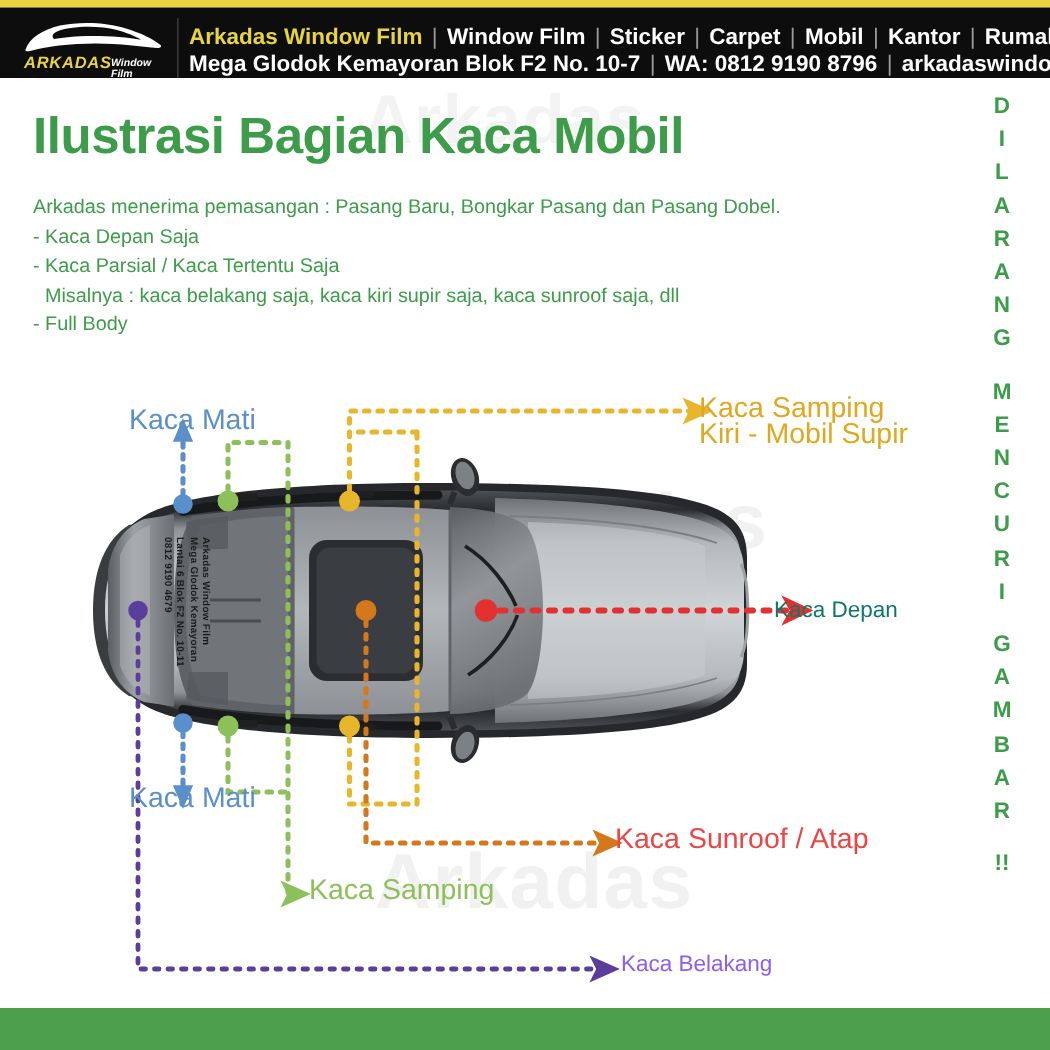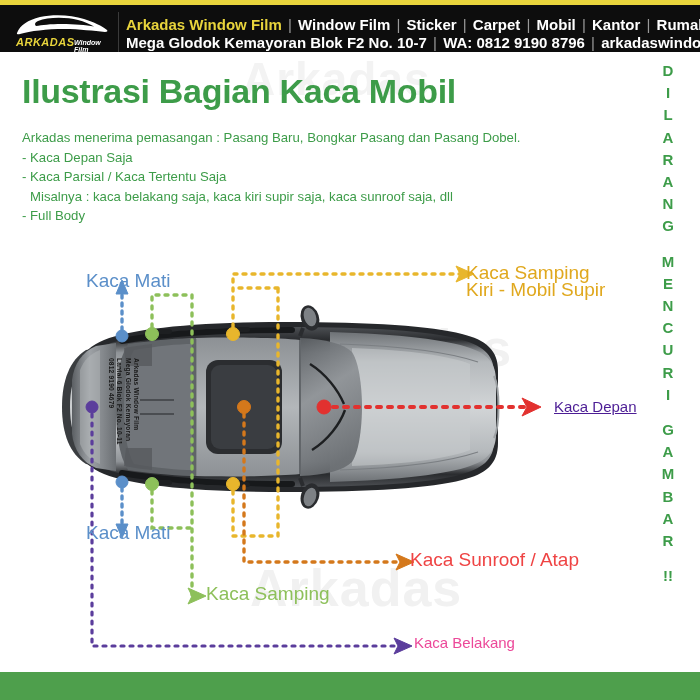--- a/index.html
+++ b/index.html
@@ -148,24 +148,24 @@
   .lbl {
     position: absolute;
     font-size: 19px;
     line-height: 17px;
     white-space: nowrap;
     font-weight: normal;
   }
   #lbl-kaca-mati-top   { left: 86px;  top: 272px; color: #5b8fc9; }
   #lbl-kaca-mati-bot   { left: 86px;  top: 524px; color: #5b8fc9; }
   #lbl-samping-supir   { left: 466px; top: 264px; color: #e0a81e; }
-  #lbl-kaca-depan      { left: 554px; top: 398px; color: #4c1d95; font-size: 15px; text-decoration: underline; }
+  #lbl-kaca-depan      { left: 516px; top: 398px; color: #0f766e; font-size: 15px; }
   #lbl-sunroof         { left: 410px; top: 551px; color: #ef4444; }
   #lbl-samping-penumpang { left: 206px; top: 585px; color: #8dc05a; }
-  #lbl-kaca-belakang   { left: 414px; top: 634px; color: #ec4899; font-size: 15px; }
+  #lbl-kaca-belakang   { left: 414px; top: 634px; color: #8b5cf6; font-size: 15px; }
 
   
   #car-stamp {
     position: absolute;
     left: 140px; top: 358px;
     width: 118px;
     transform: rotate(90deg);
     transform-origin: 0 0;
     color: #1a1a1a;
     font-size: 6.6px;

